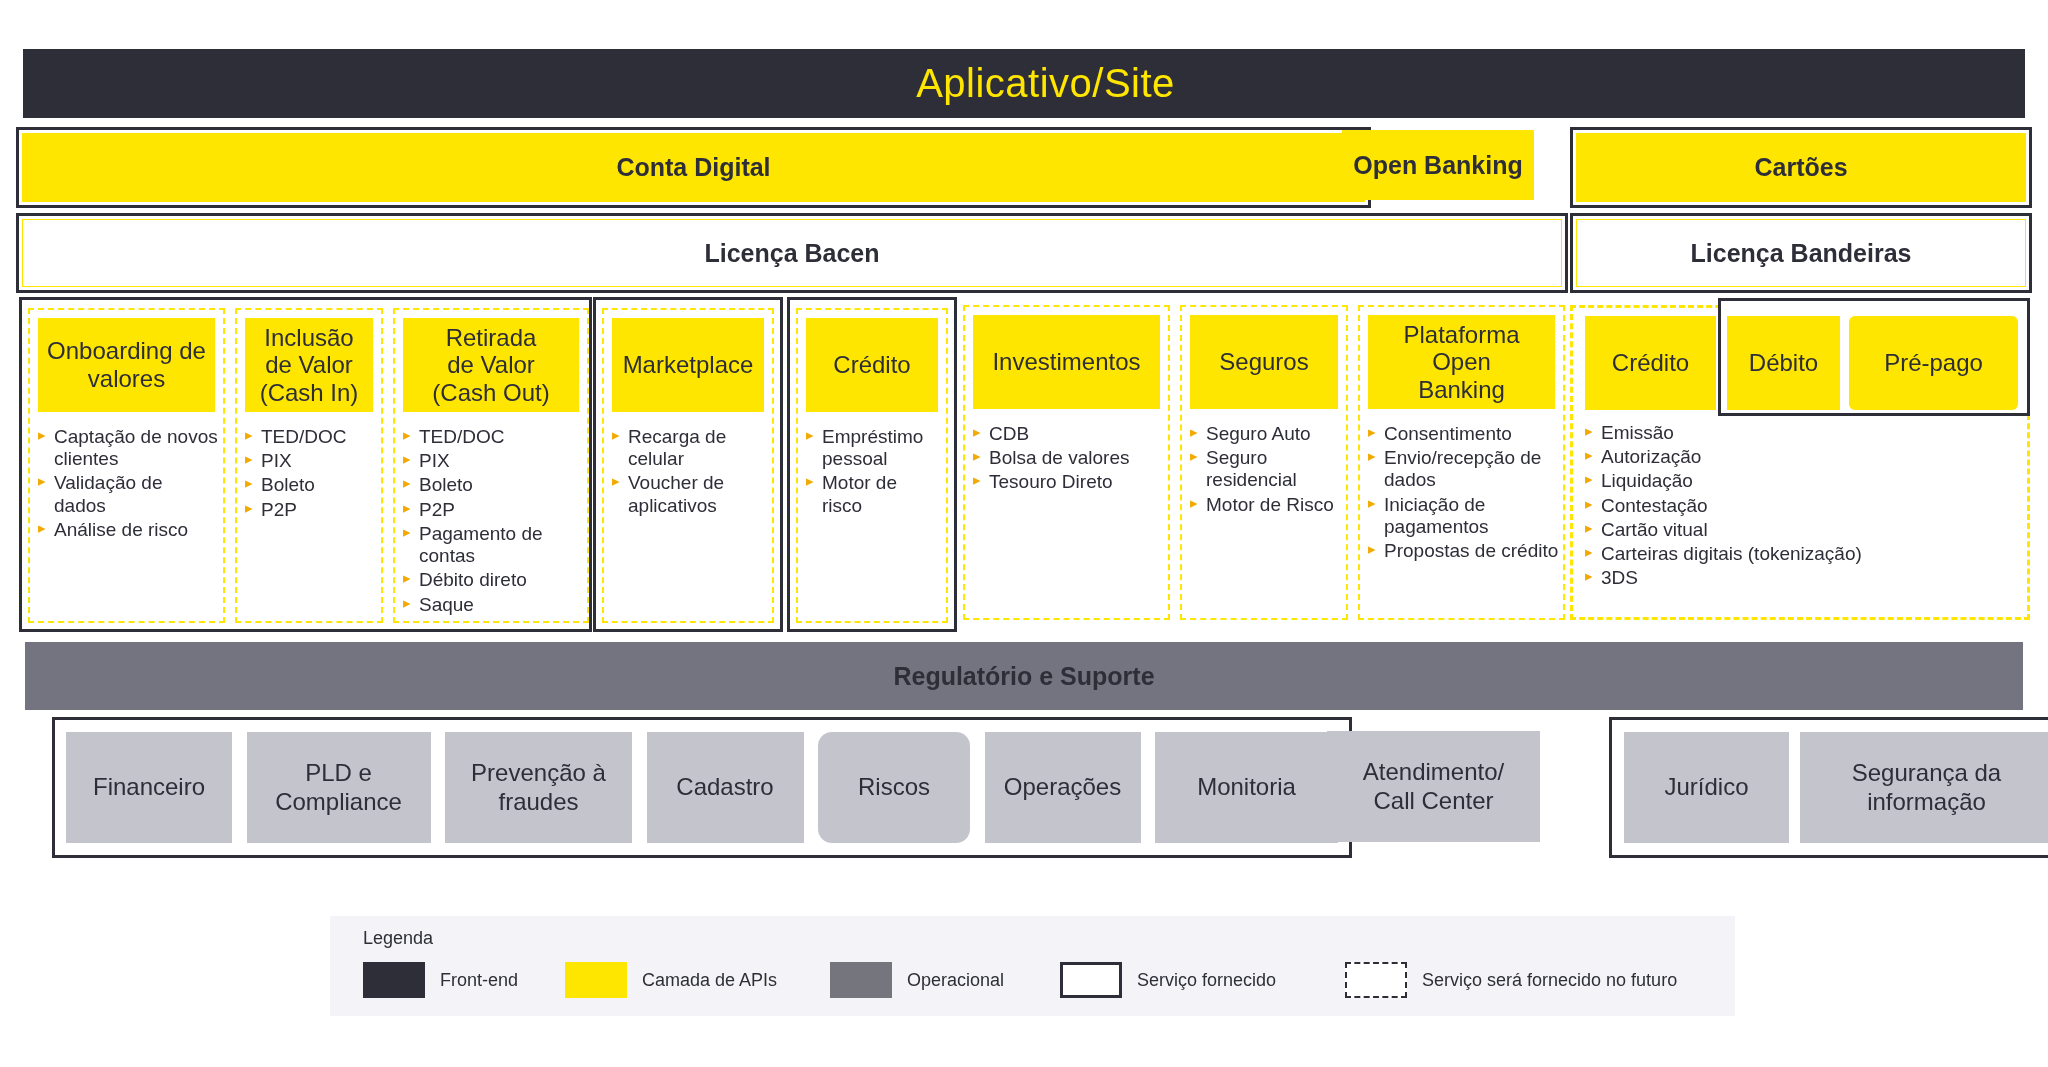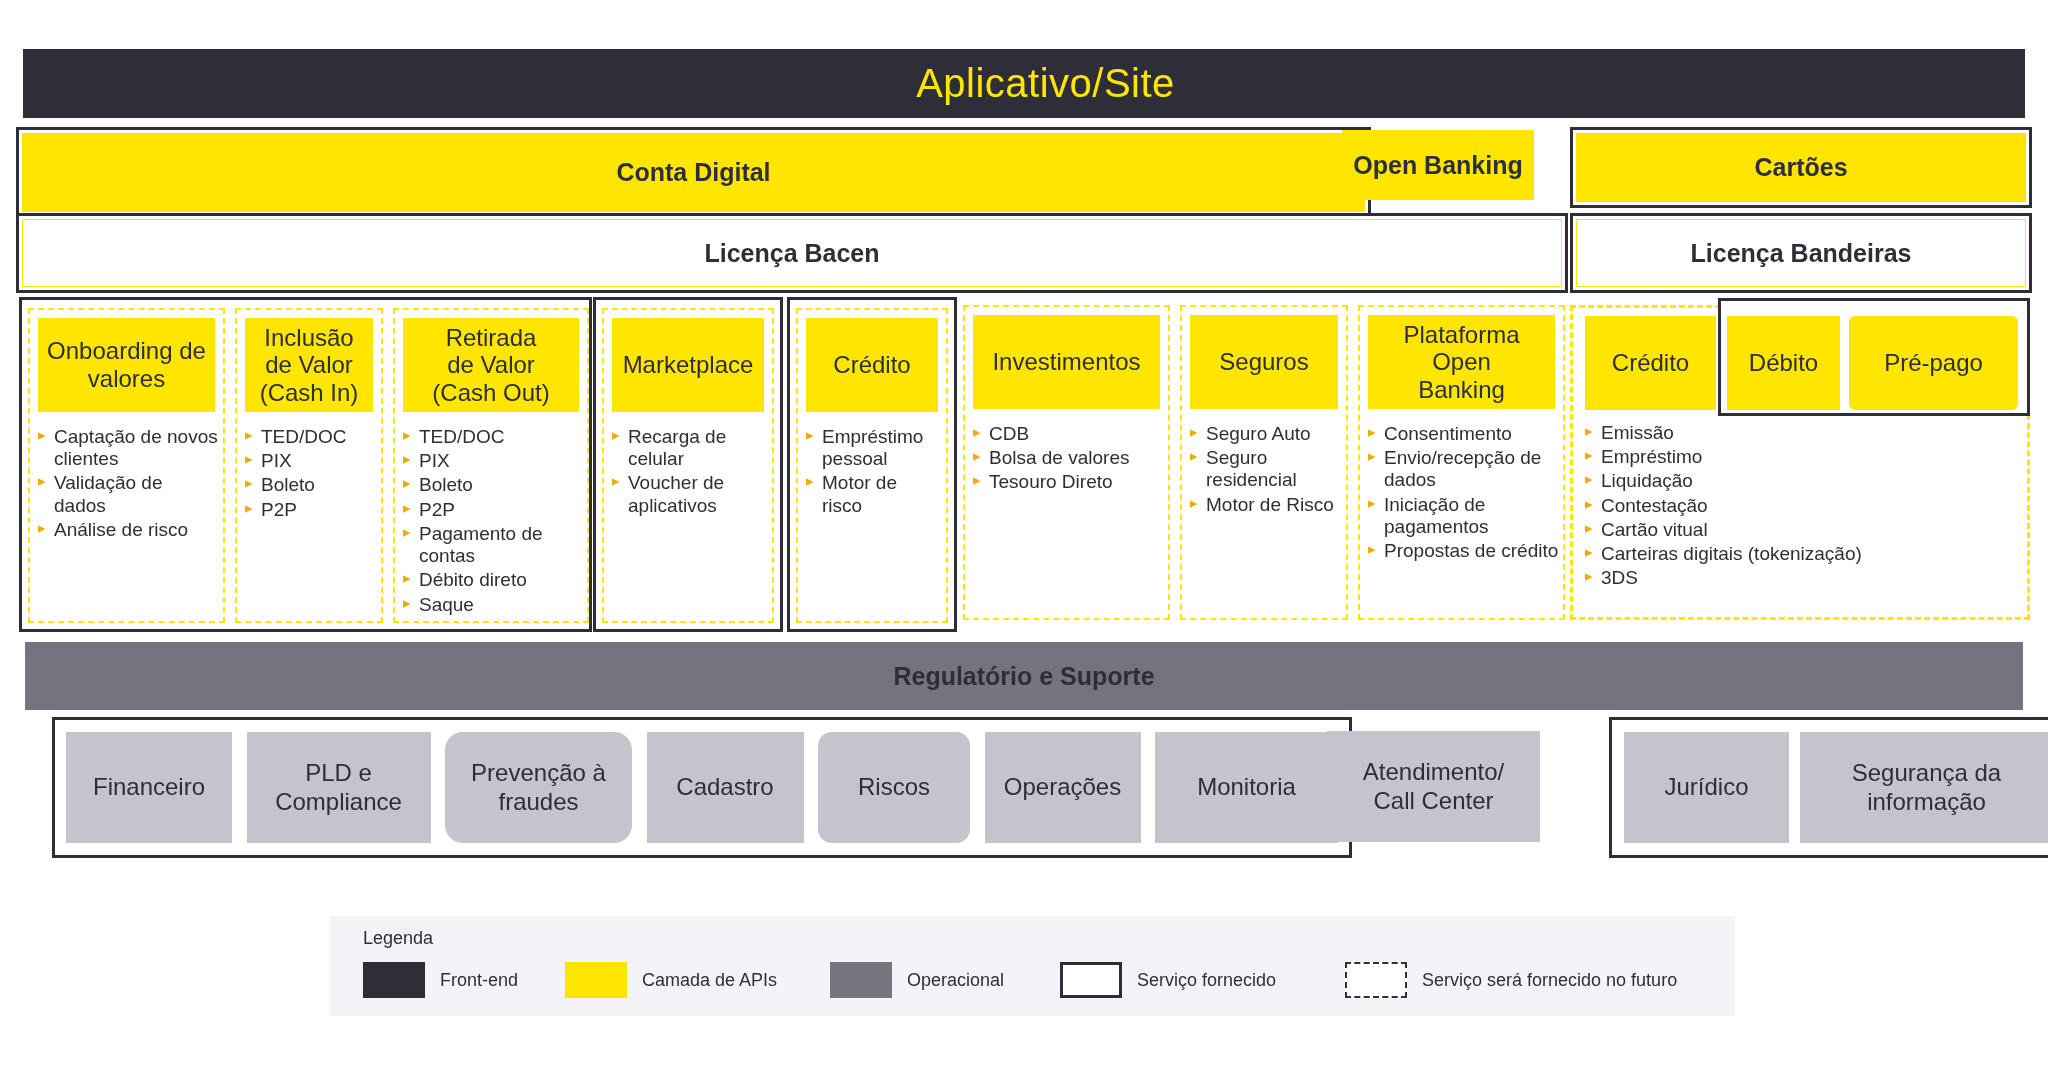--- a/index.html
+++ b/index.html
@@ -58,21 +58,21 @@
 </style>
 </head>
 <body>
 
 <div id="stage">
 
   <div class="abs top-bar">
     <span class="title">Aplicativo/Site</span>
   </div>
 
-  <div class="abs dark-wrap pad3" style="left:16px;top:127px;width:1355px;height:91px;">
+  <div class="abs dark-wrap pad3" style="left:16px;top:127px;width:1355px;height:81px;">
     <div class="fill-yellow">
         <span class="bold-label">Conta Digital</span>
       </div>
   </div>
   <div class="abs plain-yellow" style="left:1342px;top:130px;width:192px;height:70px;">
     <span class="bold-label">Open Banking</span>
   </div>
   <div class="abs dark-wrap pad3" style="left:1570px;top:127px;width:462px;height:81px;">
     <div class="fill-yellow">
         <span class="bold-label">Cartões</span>
@@ -183,21 +183,21 @@
         <li>Propostas de crédito</li>
       </ul>
   </div>
 
   <div class="abs dashed-col" style="left:1570px;top:305px;width:460px;height:315px;border-width:3px;">
     <div class="col-head abs" style="left:12px;top:8px;width:131px;margin:0;">
       <span>Crédito</span>
     </div>
     <ul class="col-list abs" style="left:12px;top:112px;width:430px;margin:0;">
         <li>Emissão</li>
-        <li>Empréstimo</li>
+        <li>Autorização</li>
         <li>Liquidação</li>
         <li>Contestação</li>
         <li>Cartão vitual</li>
         <li>Carteiras digitais (tokenização)</li>
         <li>3DS</li>
       </ul>
 
     <div class="abs dark-wrap" style="left:145px;top:-10px;width:312px;height:118px;display:flex;gap:9px;padding:15px 9px 0 6px;">
       <div class="plain-yellow" style="width:113px;height:94px;font-size:24px;">
         <span>Débito</span>
@@ -208,21 +208,21 @@
     </div>
   </div>
 
   <div class="abs gray-bar">
     <span class="label">Regulatório e Suporte</span>
   </div>
 
   <div class="abs support-group" style="left:16px;top:717px;width:1300px;height:141px;">
     <div class="gray-box" style="width:166px;">Financeiro</div>
     <div class="gray-box" style="width:184px;">PLD e Compliance</div>
-    <div class="gray-box" style="width:187px;border-radius:18px;">Prevenção à fraudes</div>
+    <div class="gray-box" style="width:187px;">Prevenção à fraudes</div>
     <div class="gray-box" style="width:157px;">Cadastro</div>
     <div class="gray-box" style="width:152px;border-radius:14px;">Riscos</div>
     <div class="gray-box" style="width:156px;">Operações</div>
     <div class="gray-box" style="width:183px;">Monitoria</div>
   </div>
 
   <div class="abs gray-box" style="left:1327px;top:731px;width:213px;height:111px;flex-direction:column;">
     <span>Atendimento/</span>
     <span>Call Center</span>
   </div>

